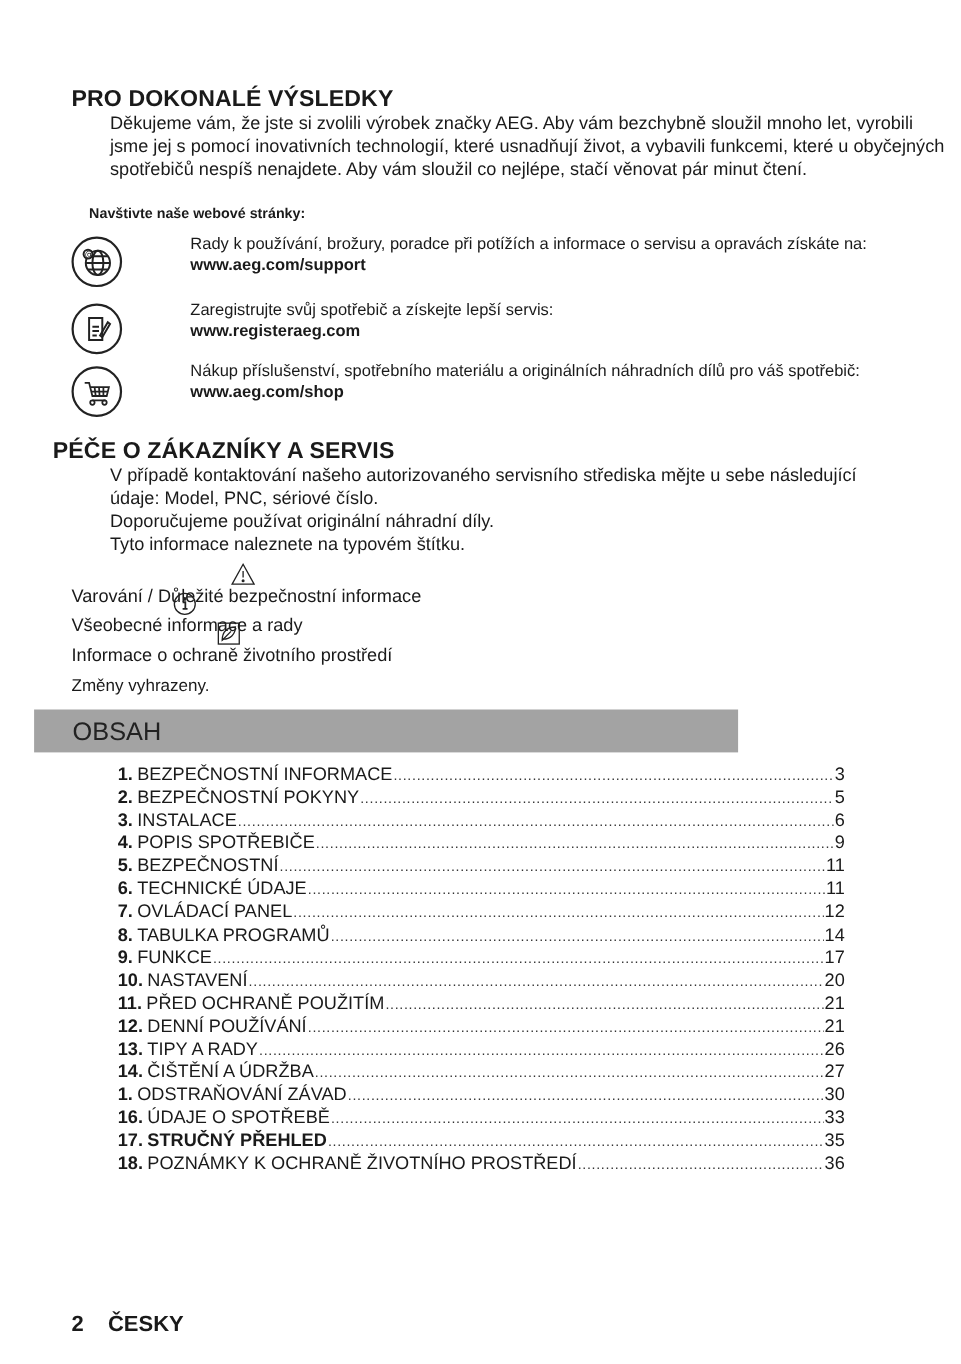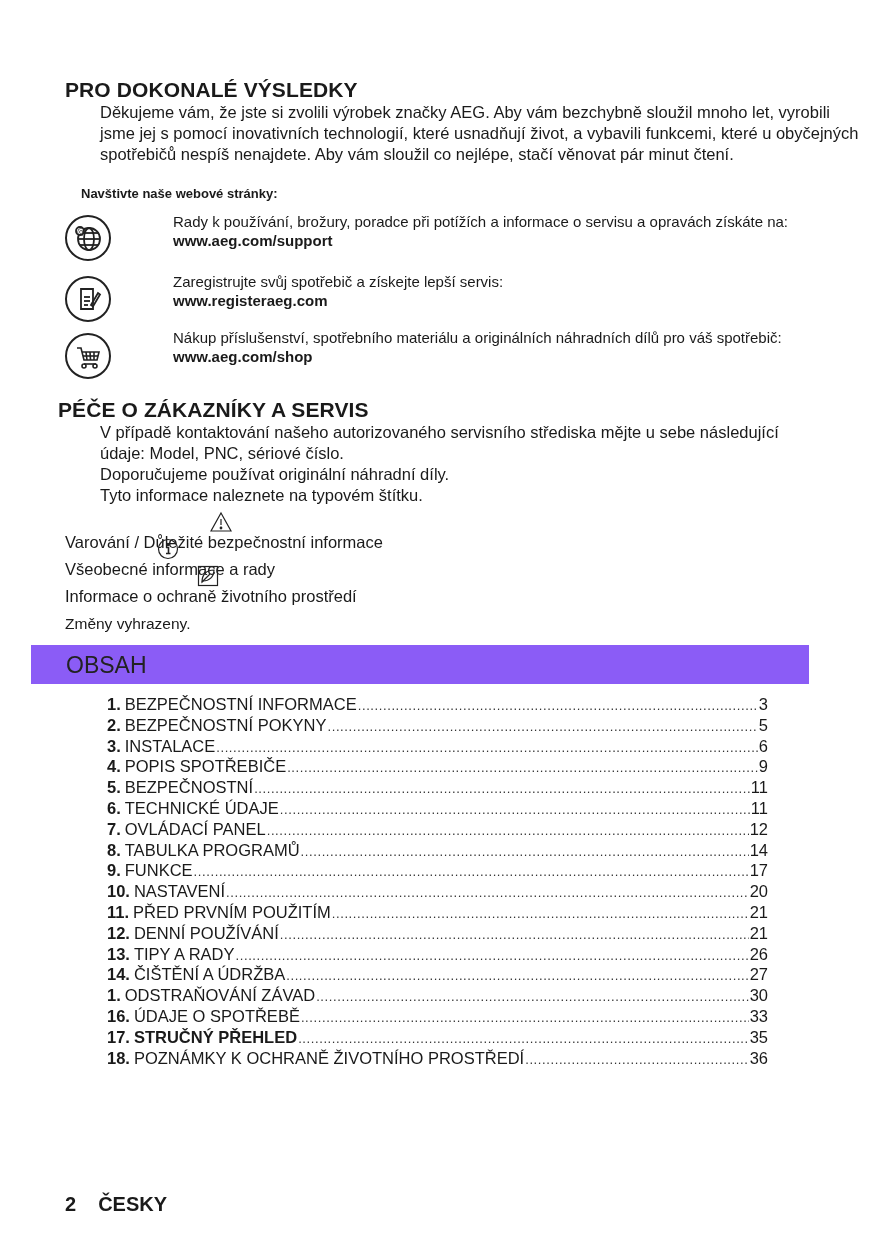--- a/index.html
+++ b/index.html
@@ -20,31 +20,31 @@
   .icon-circle {
     position: absolute; width: 42px; height: 42px;
     border: 2px solid #222; border-radius: 50%;
     display: flex; align-items: center; justify-content: center;
   }
   .icon-circle svg { width: 32px; height: 32px; }
 
   .web-block { position: absolute; left: 173px; width: 640px; }
   .web-block .link { font-weight: bold; font-size: 15px; line-height: 19px; }
 
-  #sec2-title { left: 58px; top: 398px; }
+  #sec2-title { left: 48px; top: 398px; }
   #sec2-para { left: 65px; top: 422px; width: 760px; }
 
   .legend-row { position: absolute; left: 65px; display: flex; align-items: center; font-size: 16.5px; flex-direction: column; }
   .legend-row svg { width: 22px; height: 22px; margin-right: 5px; }
 
   #changes { left: 65px; top: 615px; font-size: 15.5px; }
 
   #toc-banner {
-    position: absolute; left: 31px; top: 645px; width: 778px; height: 39px;
-    background: #8b5cf6;
+    position: absolute; left: 31px; top: 645px; width: 640px; height: 39px;
+    background: #a3a3a3;
   }
   #toc-title { position: absolute; left: 35px; top: 7px; font-size: 23px; color: #222; }
 
   #toc { position: absolute; left: 107px; top: 694px; width: 661px; }
   .toc-row {
     display: flex; align-items: baseline; height: 20.8px;
     font-size: 16.5px; line-height: 20.8px; white-space: nowrap; overflow: hidden;
   }
   .toc-num { font-weight: bold; margin-right: 4px; }
   .toc-label.strong { font-weight: bold; }
@@ -207,21 +207,21 @@
       <span class="toc-page">17</span>
     </div>
     <div class="toc-row">
       <span class="toc-num">10.</span>
       <span class="toc-label">NASTAVENÍ</span>
       <span class="toc-dots"></span>
       <span class="toc-page">20</span>
     </div>
     <div class="toc-row">
       <span class="toc-num">11.</span>
-      <span class="toc-label">PŘED PRVNÍM POUŽITÍM</span>
+      <span class="toc-label">PŘED OCHRANĚ POUŽITÍM</span>
       <span class="toc-dots"></span>
       <span class="toc-page">21</span>
     </div>
     <div class="toc-row">
       <span class="toc-num">12.</span>
       <span class="toc-label">DENNÍ POUŽÍVÁNÍ</span>
       <span class="toc-dots"></span>
       <span class="toc-page">21</span>
     </div>
     <div class="toc-row">

